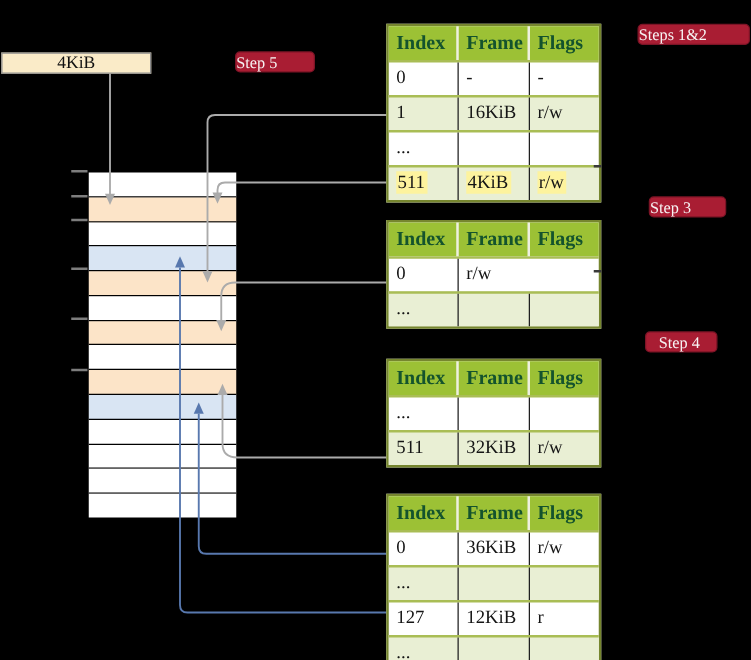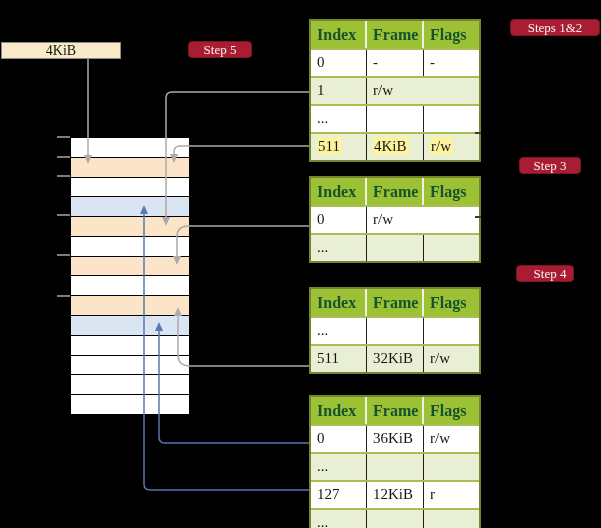--- a/index.html
+++ b/index.html
@@ -13,21 +13,21 @@
   #size-box{
     left:1px;top:42px;width:118px;height:15px;
     background:#faebc8;border:1px solid #8c8c8c;
     display:flex;align-items:center;justify-content:center;
     font-size:14px;color:#111;
   }
   
   .badge{
     background:#a91d33;border:1px solid #7c1426;border-radius:4px;
     color:#f7f3f3;font-size:13px;
-    display:flex;align-items:center;justify-content:center;
+    display:flex;align-items:center;justify-content:flex-start;
     box-sizing:border-box;
   }
   #badge-step-0{left:188px;top:41px;width:64px;height:17px;}
   #badge-steps-1-2{left:510px;top:19px;width:90px;height:17px;}
   #badge-step-3{left:519px;top:157px;width:62px;height:17px;font-family:Liberation Serif, serif;}
   #badge-step-4{left:516px;top:265px;width:58px;height:17px;padding-left:10px;}
   
   #memory-column{
     left:70px;top:137px;width:120px;height:278px;
     border:1px solid #000;box-sizing:border-box;
@@ -123,20 +123,21 @@
       <div class="t-cell">Frame</div>
       <div class="t-cell">Flags</div>
     </div>
     <div class="t-row t-body">
       <div class="t-cell"><span>0</span></div>
       <div class="t-cell"><span>-</span></div>
       <div class="t-cell"><span>-</span></div>
     </div>
     <div class="t-row t-body t-shaded">
       <div class="t-cell"><span>1</span></div>
+      <div class="t-cell"><span>16KiB</span></div>
       <div class="t-cell"><span>r/w</span></div>
     </div>
     <div class="t-row t-body">
       <div class="t-cell"><span>...</span></div>
       <div class="t-cell"></div>
       <div class="t-cell"></div>
     </div>
     <div class="t-row t-body t-shaded">
       <div class="t-cell"><span class="hl">511</span></div>
       <div class="t-cell"><span class="hl">4KiB</span></div>

